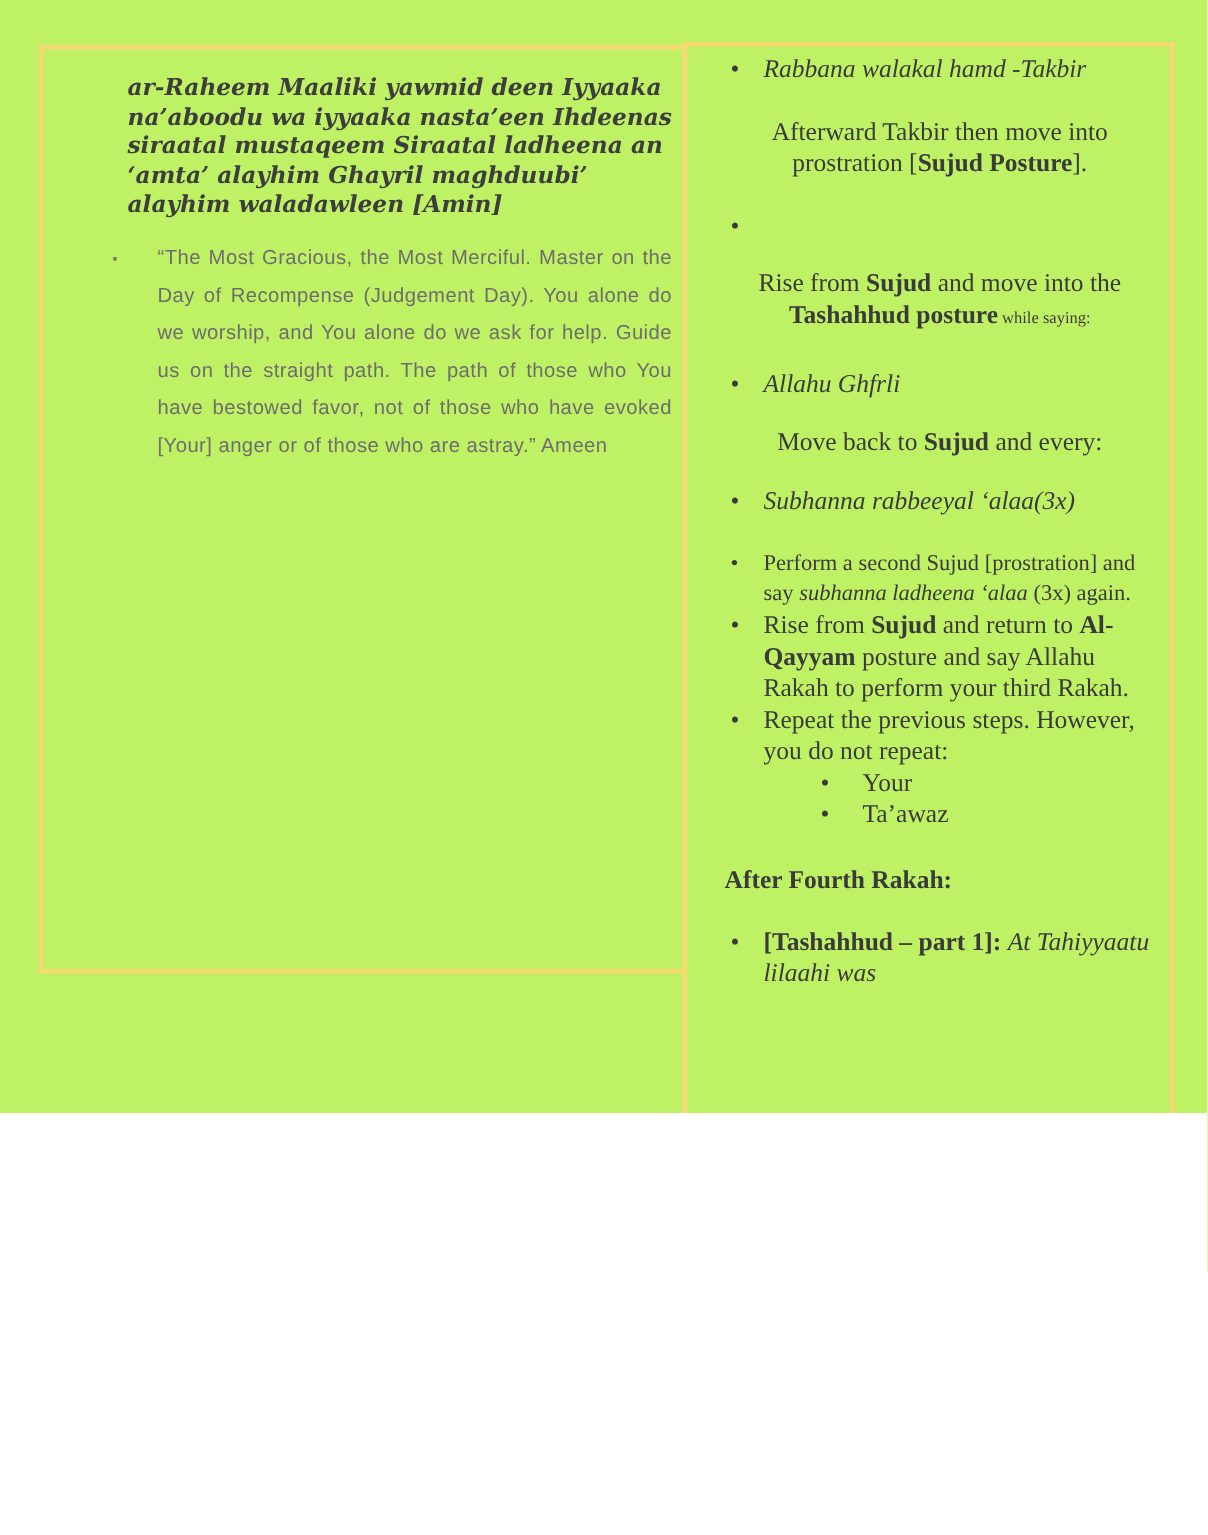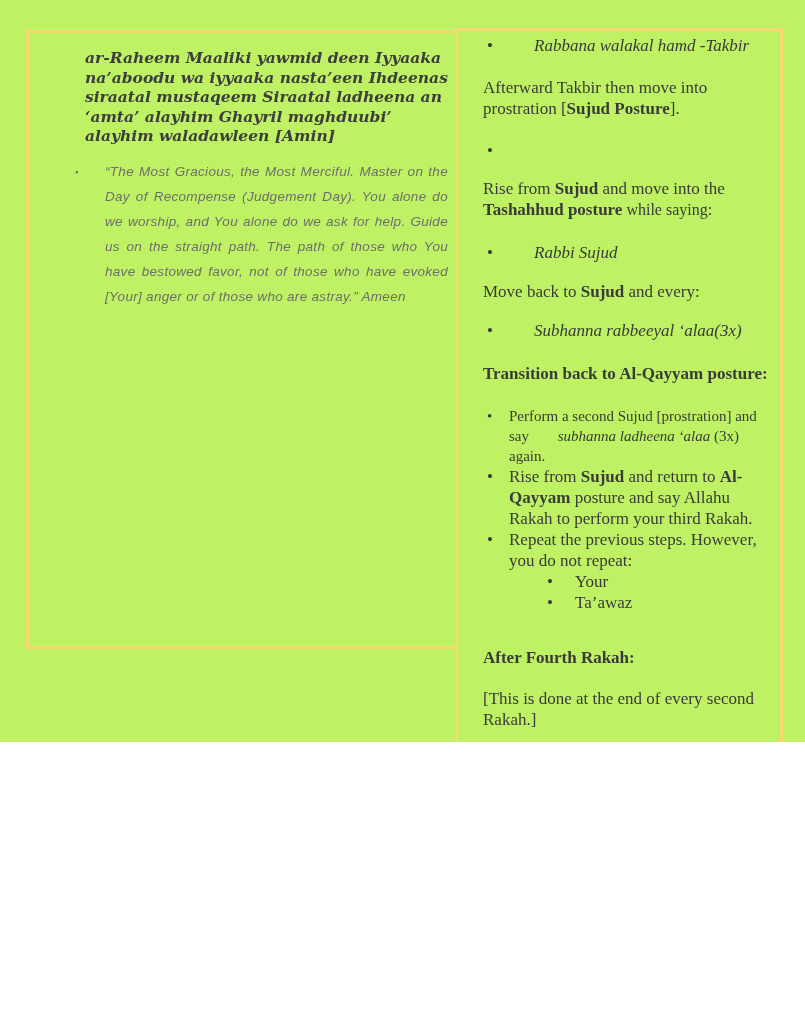--- a/index.html
+++ b/index.html
@@ -23,49 +23,48 @@
   }
   .quote-row { position:relative; margin-top:13px; padding-left:20px; }
   .sq-bullet {
     position:absolute; left:-10px; top:1px;
     font-size:9px; color:#6d6d6d; line-height:25px;
     font-style:normal;
   }
   .quote-text {
     margin:0;
     font-family:"Liberation Sans", sans-serif;
-    font-style:italic;
     font-size:13.5px; line-height:25px;
     letter-spacing:0.3px;
     color:#6d6d6d;
     text-align:justify;
   }
   
   .right-box {
     position:absolute; left:455px; top:28px; width:328px; height:984px;
     box-sizing:border-box;
     border:3px solid #F8D871;
     padding:4px 10px 0 25px;
     font-family:"Liberation Serif", serif;
     font-size:17px; line-height:21px;
     color:#3a3a3a;
   }
-  .para { margin:0; }
+  .para { margin:12px;text-align:center; }
   .heading { margin:0; font-weight:bold; }
   .bullet { display:flex; align-items:baseline; margin:0; }
   .dot { flex:none; width:26px; padding-left:4px; box-sizing:border-box; }
   .bullet.sub { margin-left:52px; }
   .bullet.sub .dot { width:40px; padding-left:12px; }
-  .it { font-style:italic;margin-left:25px; }
+  .it { font-style:italic; }
   .bd { font-weight:bold; }
-  .small { font-size:16px; }
+  .small { font-size:11px; }
   .item-sm { font-size:15px; line-height:20px; }
   .mt17 { margin-top:17px; } .mt18 { margin-top:18px; }
   .mt20 { margin-top:20px; } .mt21 { margin-top:21px; }
-  .mt22 { margin-top:22px; } .mt23 { margin-top:34px; }
+  .mt22 { margin-top:22px; } .mt23 { margin-top:23px; }
 </style>
 </head>
 <body>
 
 <div class="page">
 
   <div class="left-box">
     <p class="translit-para">ar-Raheem Maaliki yawmid deen Iyyaaka na’aboodu wa iyyaaka nasta’een Ihdeenas siraatal mustaqeem Siraatal ladheena an ‘amta’ alayhim Ghayril maghduubi’ alayhim waladawleen [Amin]</p>
     <div class="quote-row">
       <span class="sq-bullet">▪</span>
@@ -83,31 +82,30 @@
     <p class="para mt21"><span>Afterward Takbir then move into prostration [</span><span class="bd">Sujud Posture</span><span>].</span></p>
 
     <div class="bullet mt21">
       <span class="dot">•</span>
     </div>
 
     <p class="para mt17"><span>Rise from </span><span class="bd">Sujud</span><span> and move into the </span><span class="bd">Tashahhud posture</span><span class="small"> while saying:</span></p>
 
     <div class="bullet mt22">
       <span class="dot">•</span>
-      <span class="it">Rabbi Sujud</span>
+      <span class="it">Allahu Ghfrli</span>
     </div>
 
     <p class="para mt18"><span>Move back to </span><span class="bd">Sujud</span><span> and every:</span></p>
 
     <div class="bullet mt18">
       <span class="dot">•</span>
       <span class="it">Subhanna rabbeeyal ‘alaa(3x)</span>
     </div>
 
-    <p class="heading mt22">Transition back to Al-Qayyam posture:</p>
 
     <div class="mt22">
       <div class="bullet item-sm">
         <span class="dot">•</span>
         <span><span>Perform a second Sujud [prostration] and say </span><span class="it">subhanna ladheena ‘alaa</span><span> (3x) again.</span></span>
       </div>
       <div class="bullet">
         <span class="dot">•</span>
         <span><span>Rise from </span><span class="bd">Sujud</span><span> and return to </span><span class="bd">Al-Qayyam</span><span> posture and say Allahu Rakah to perform your third Rakah.</span></span>
       </div>
@@ -121,21 +119,20 @@
       </div>
       <div class="bullet sub">
         <span class="dot">•</span>
         <span>Ta’awaz</span>
       </div>
     </div>
 
     <p class="heading mt23">After Fourth Rakah:</p>
 
 
-    <p class="para mt20">[This is done at the end of every second Rakah.]</p>
 
 
     <div class="bullet mt20">
       <span class="dot">•</span>
       <span><span class="bd">[Tashahhud – part 1]:</span><span>  </span><span class="it">At Tahiyyaatu lilaahi was</span></span>
     </div>
 
   </div>
 </div>
 

